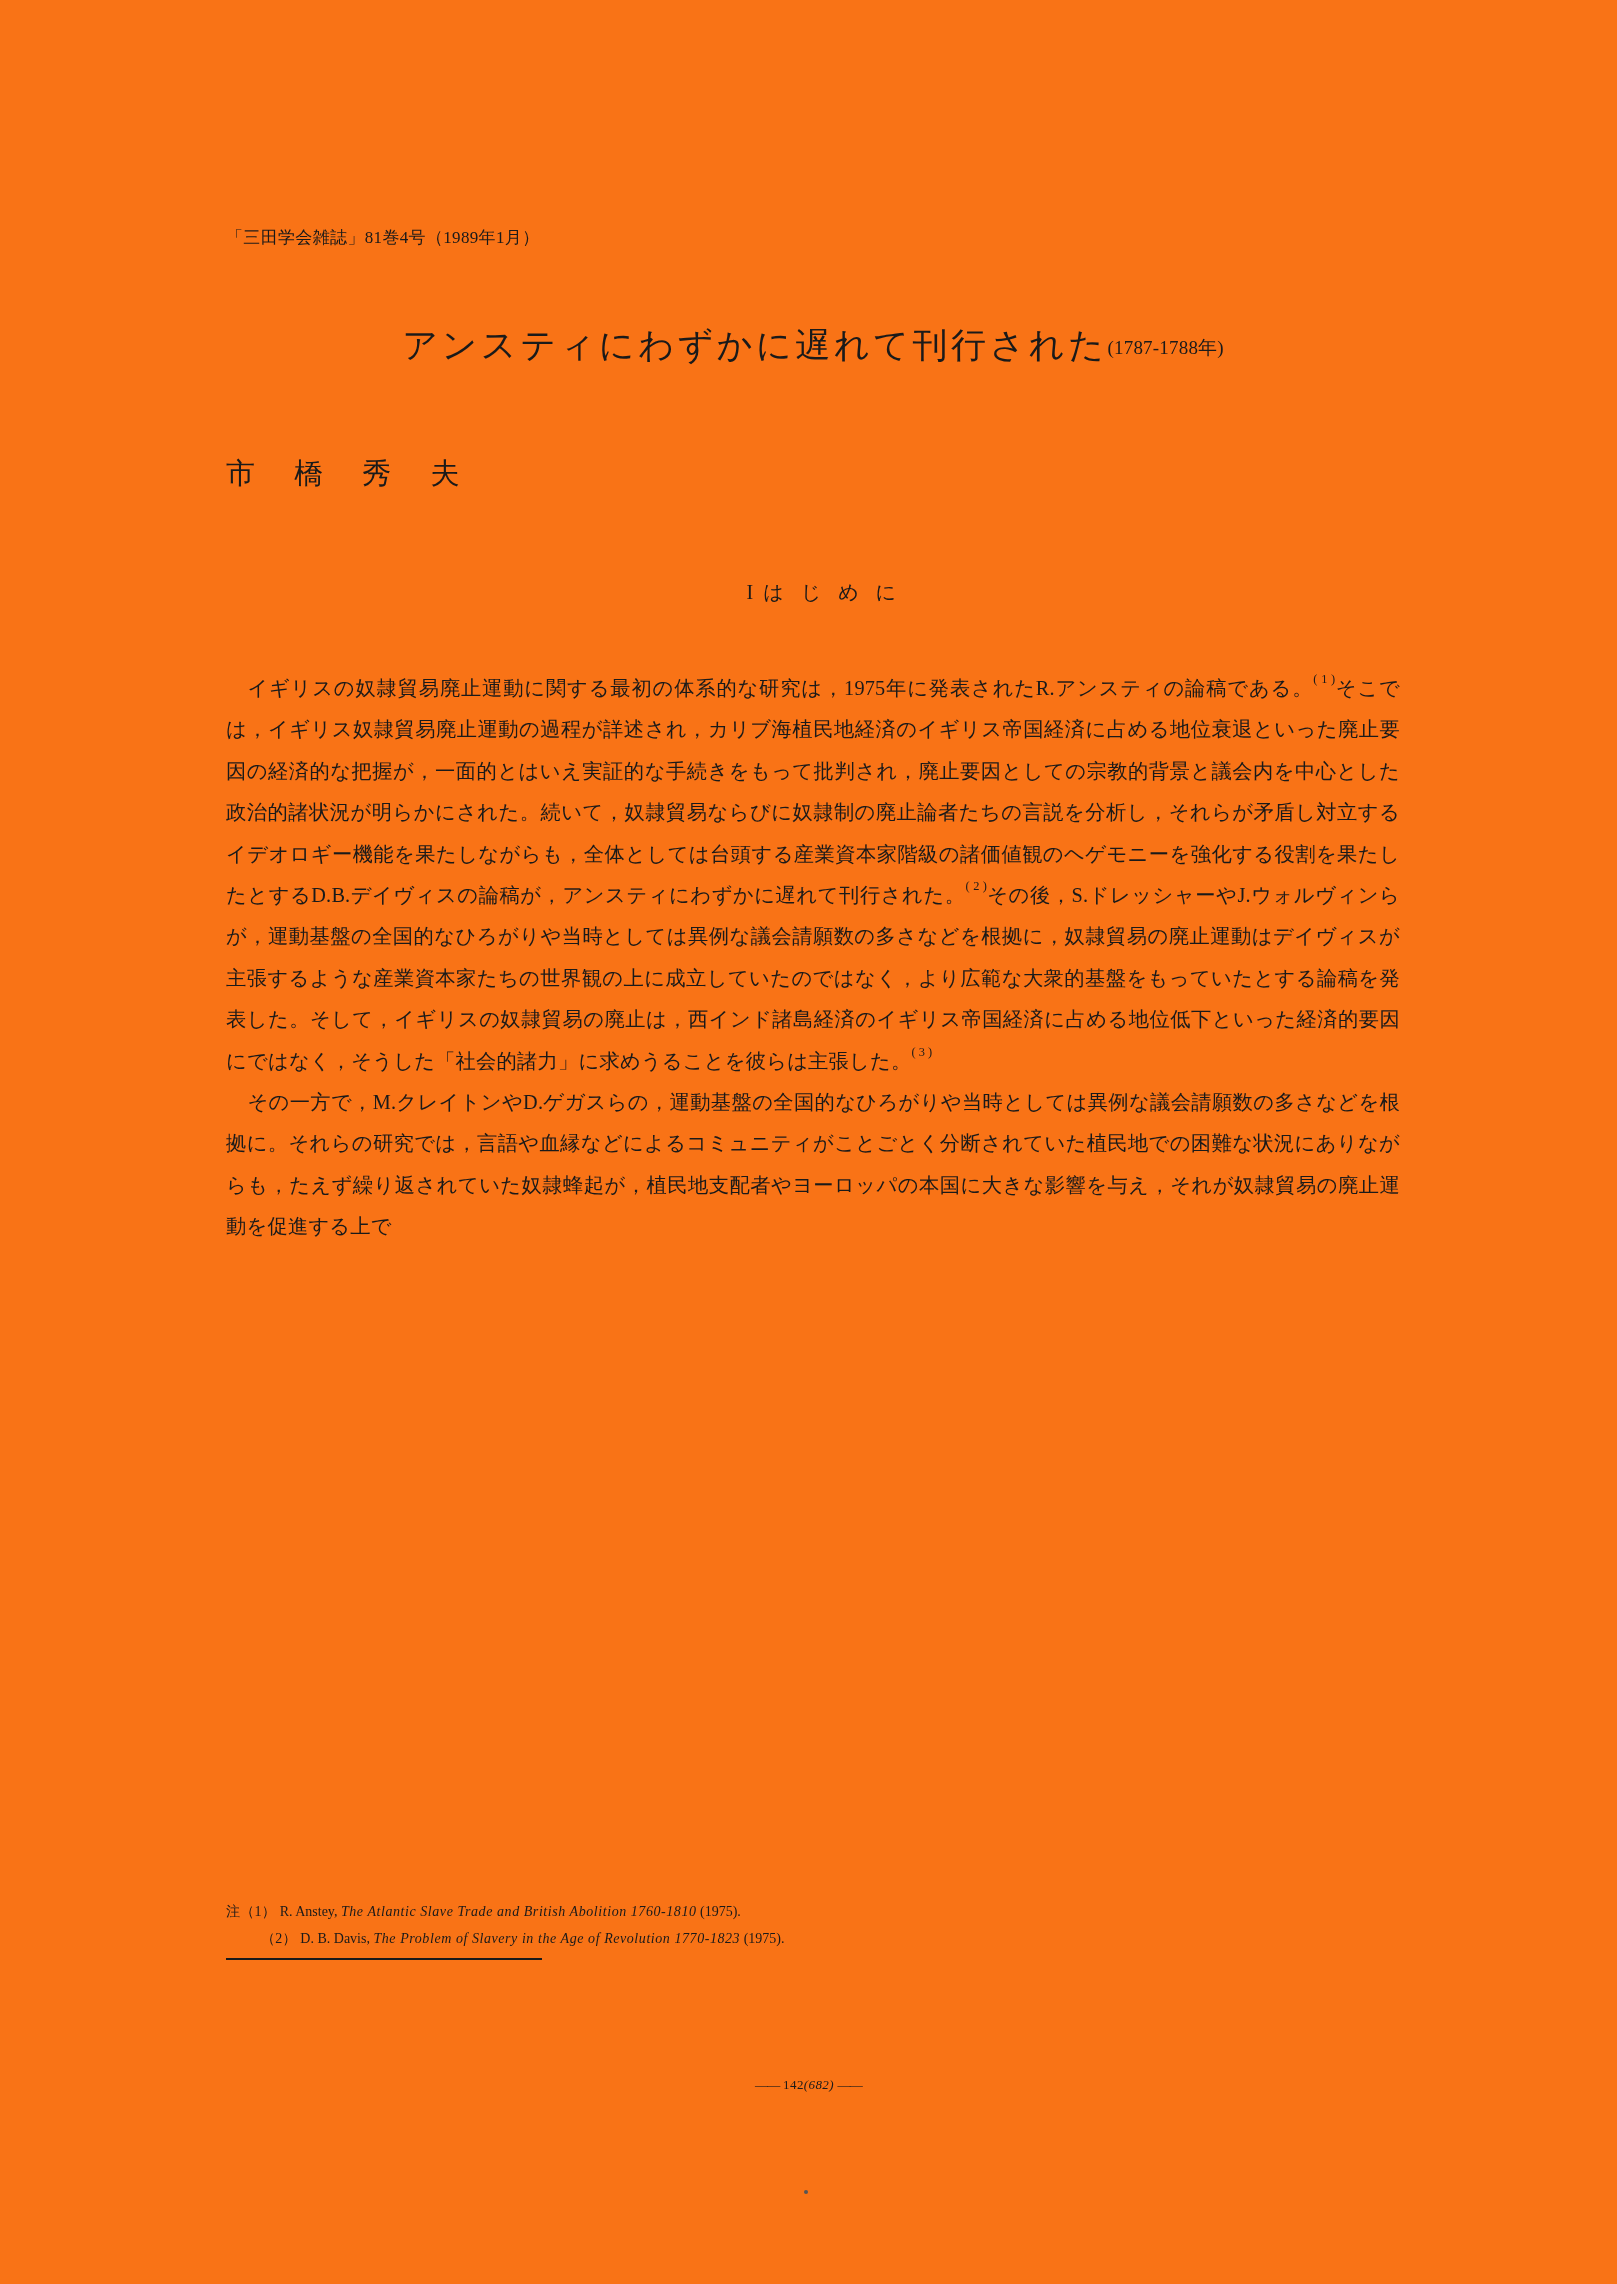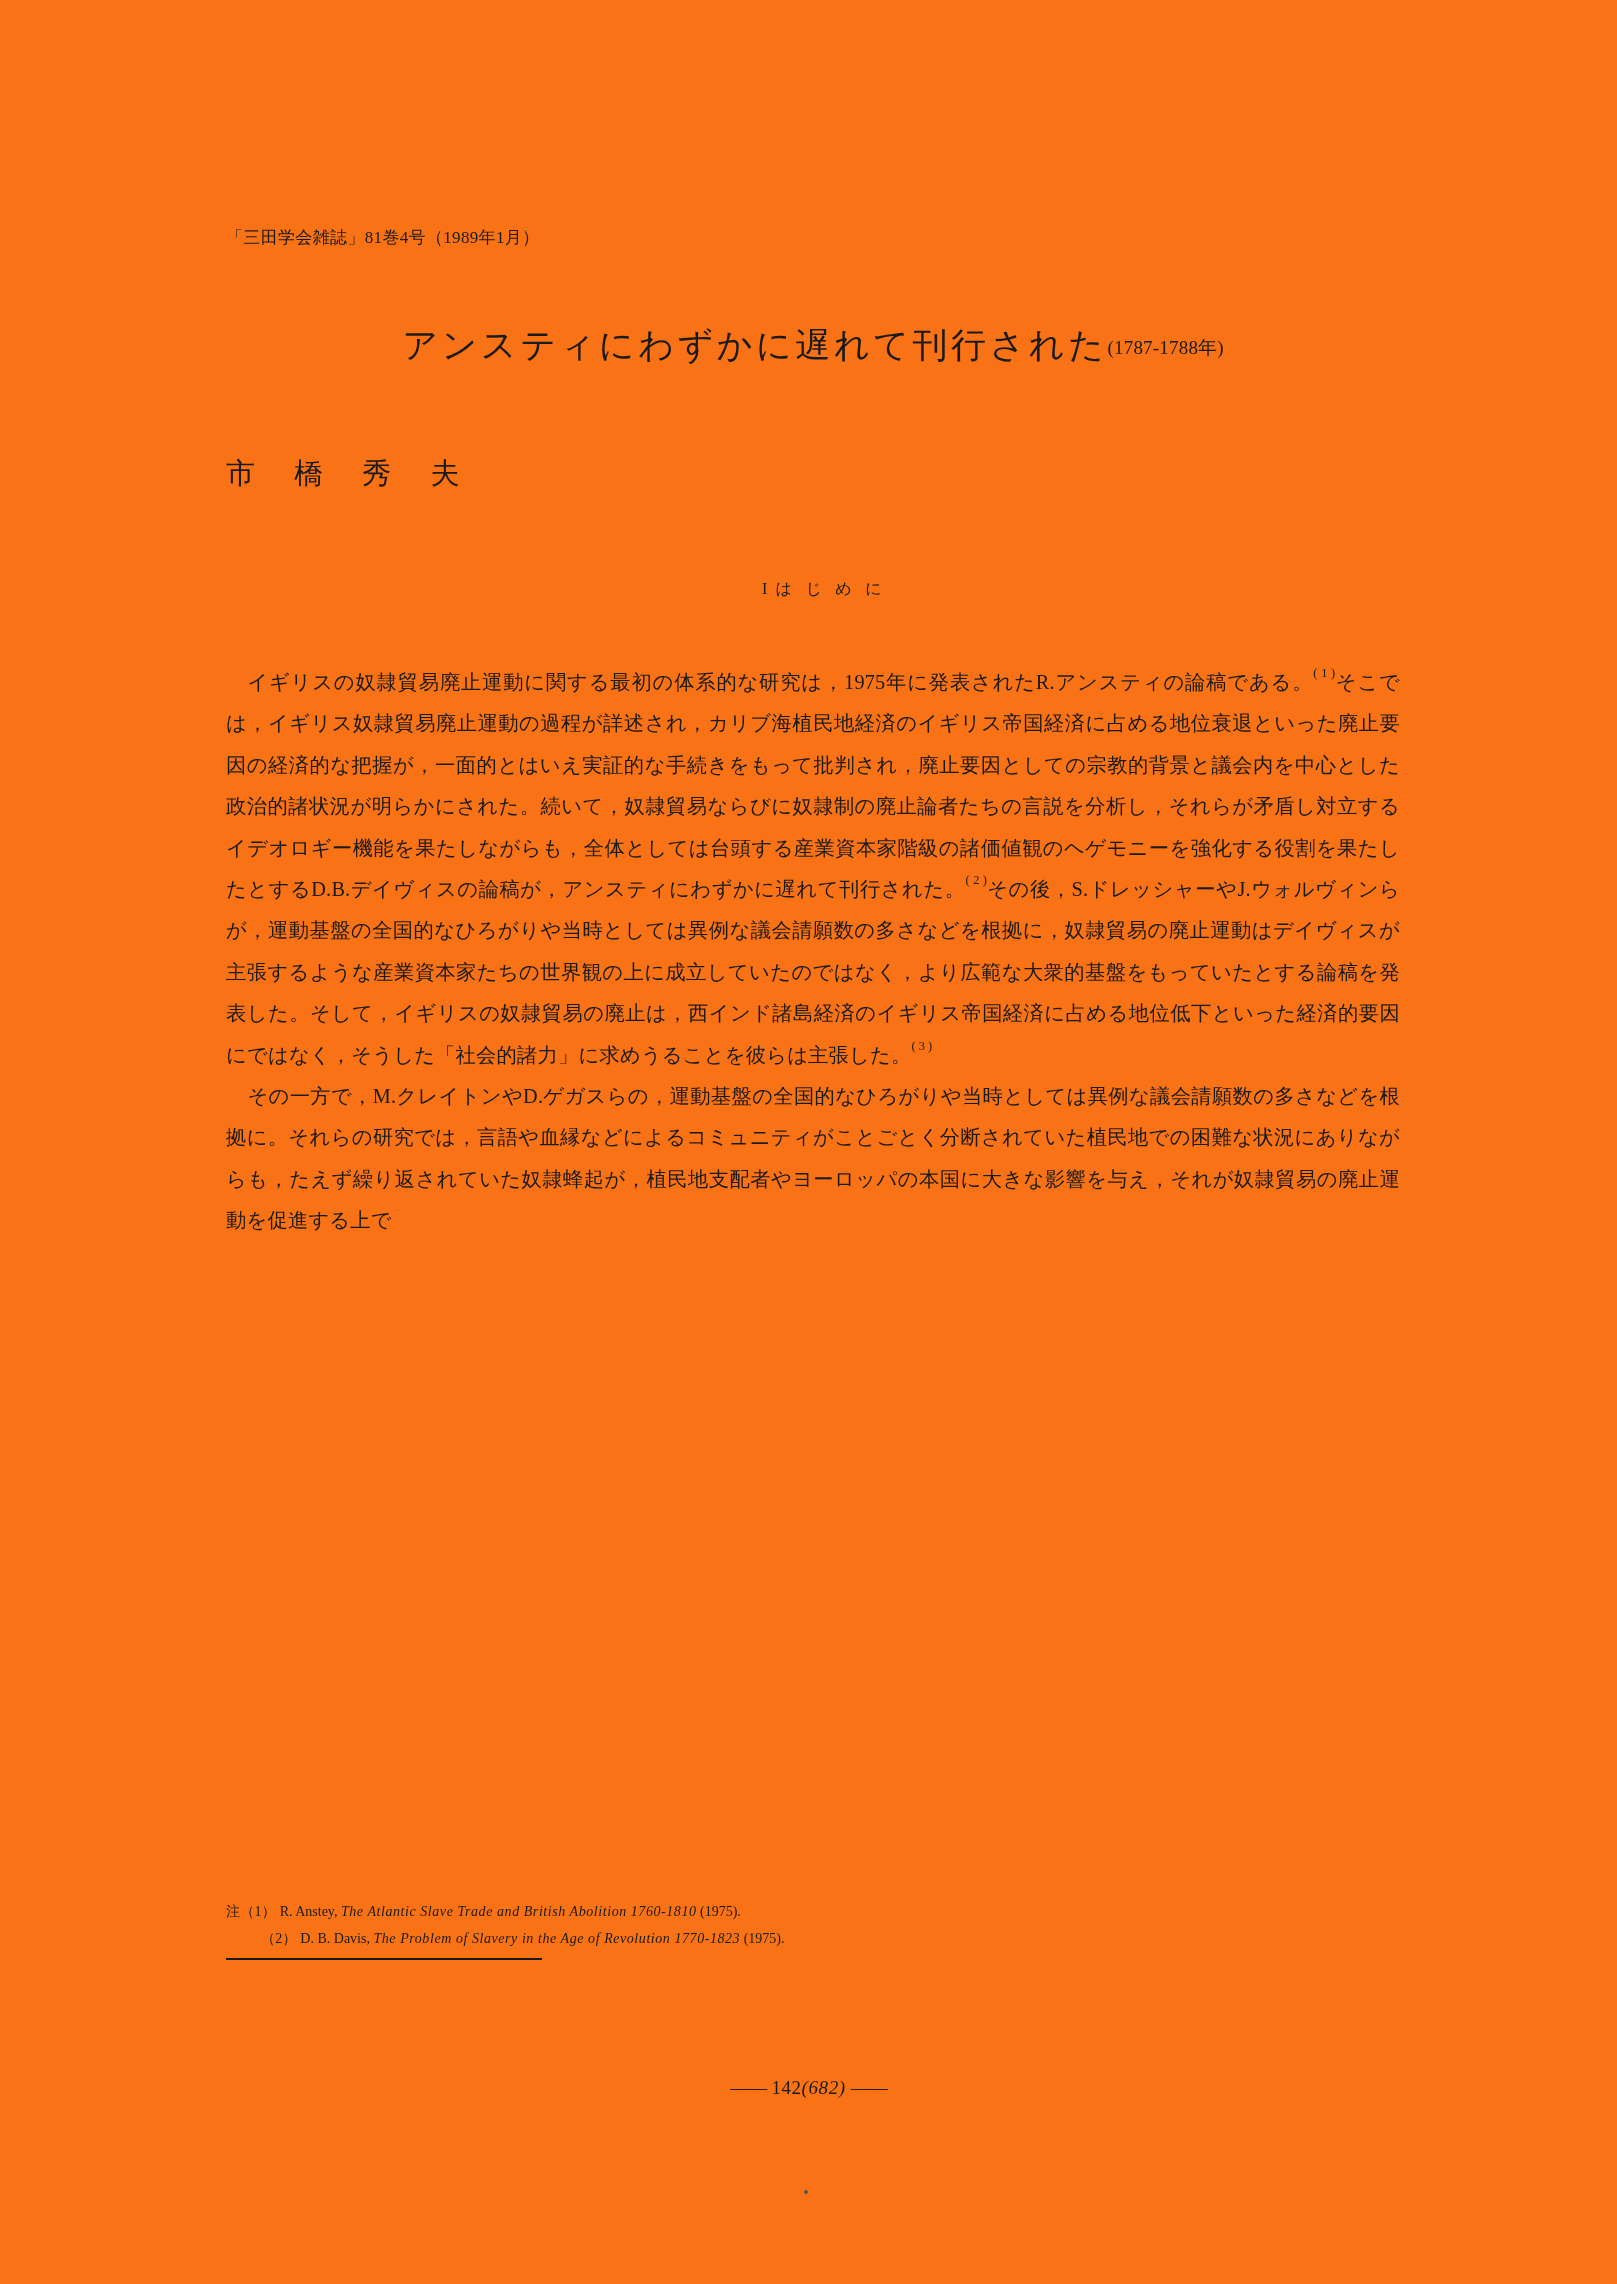--- a/index.html
+++ b/index.html
@@ -51,21 +51,21 @@
   }
   .author-line {
     text-align: left;
     padding-right: 96px;
     font-size: 29px;
     letter-spacing: 0.55em;
     margin-bottom: 85px;
   }
   .section-head {
     text-align: center;
-    font-size: 16px;
+    font-size: 20px;
     letter-spacing: 0.30em;
     margin-bottom: 62px;
     padding-left: 22.6px;
   }
   .section-numeral {
     letter-spacing: 0.50em;
   }
   p.body-par {
     font-size: 20.3px;
     line-height: 2.04;
@@ -116,21 +116,21 @@
   }
   .fn-year {
     font-family: "Liberation Serif", serif;
   }
   .page-number {
     position: absolute;
     left: 0;
     top: 2077px;
     width: 1617px;
     text-align: center;
-    font-size: 19px;
+    font-size: 13px;
     letter-spacing: 0.03em;
   }
   .pn-dash {
     letter-spacing: -0.06em;
   }
   .pn-paren {
     font-style: italic;
   }
   .bottom-dot {
     position: absolute;

